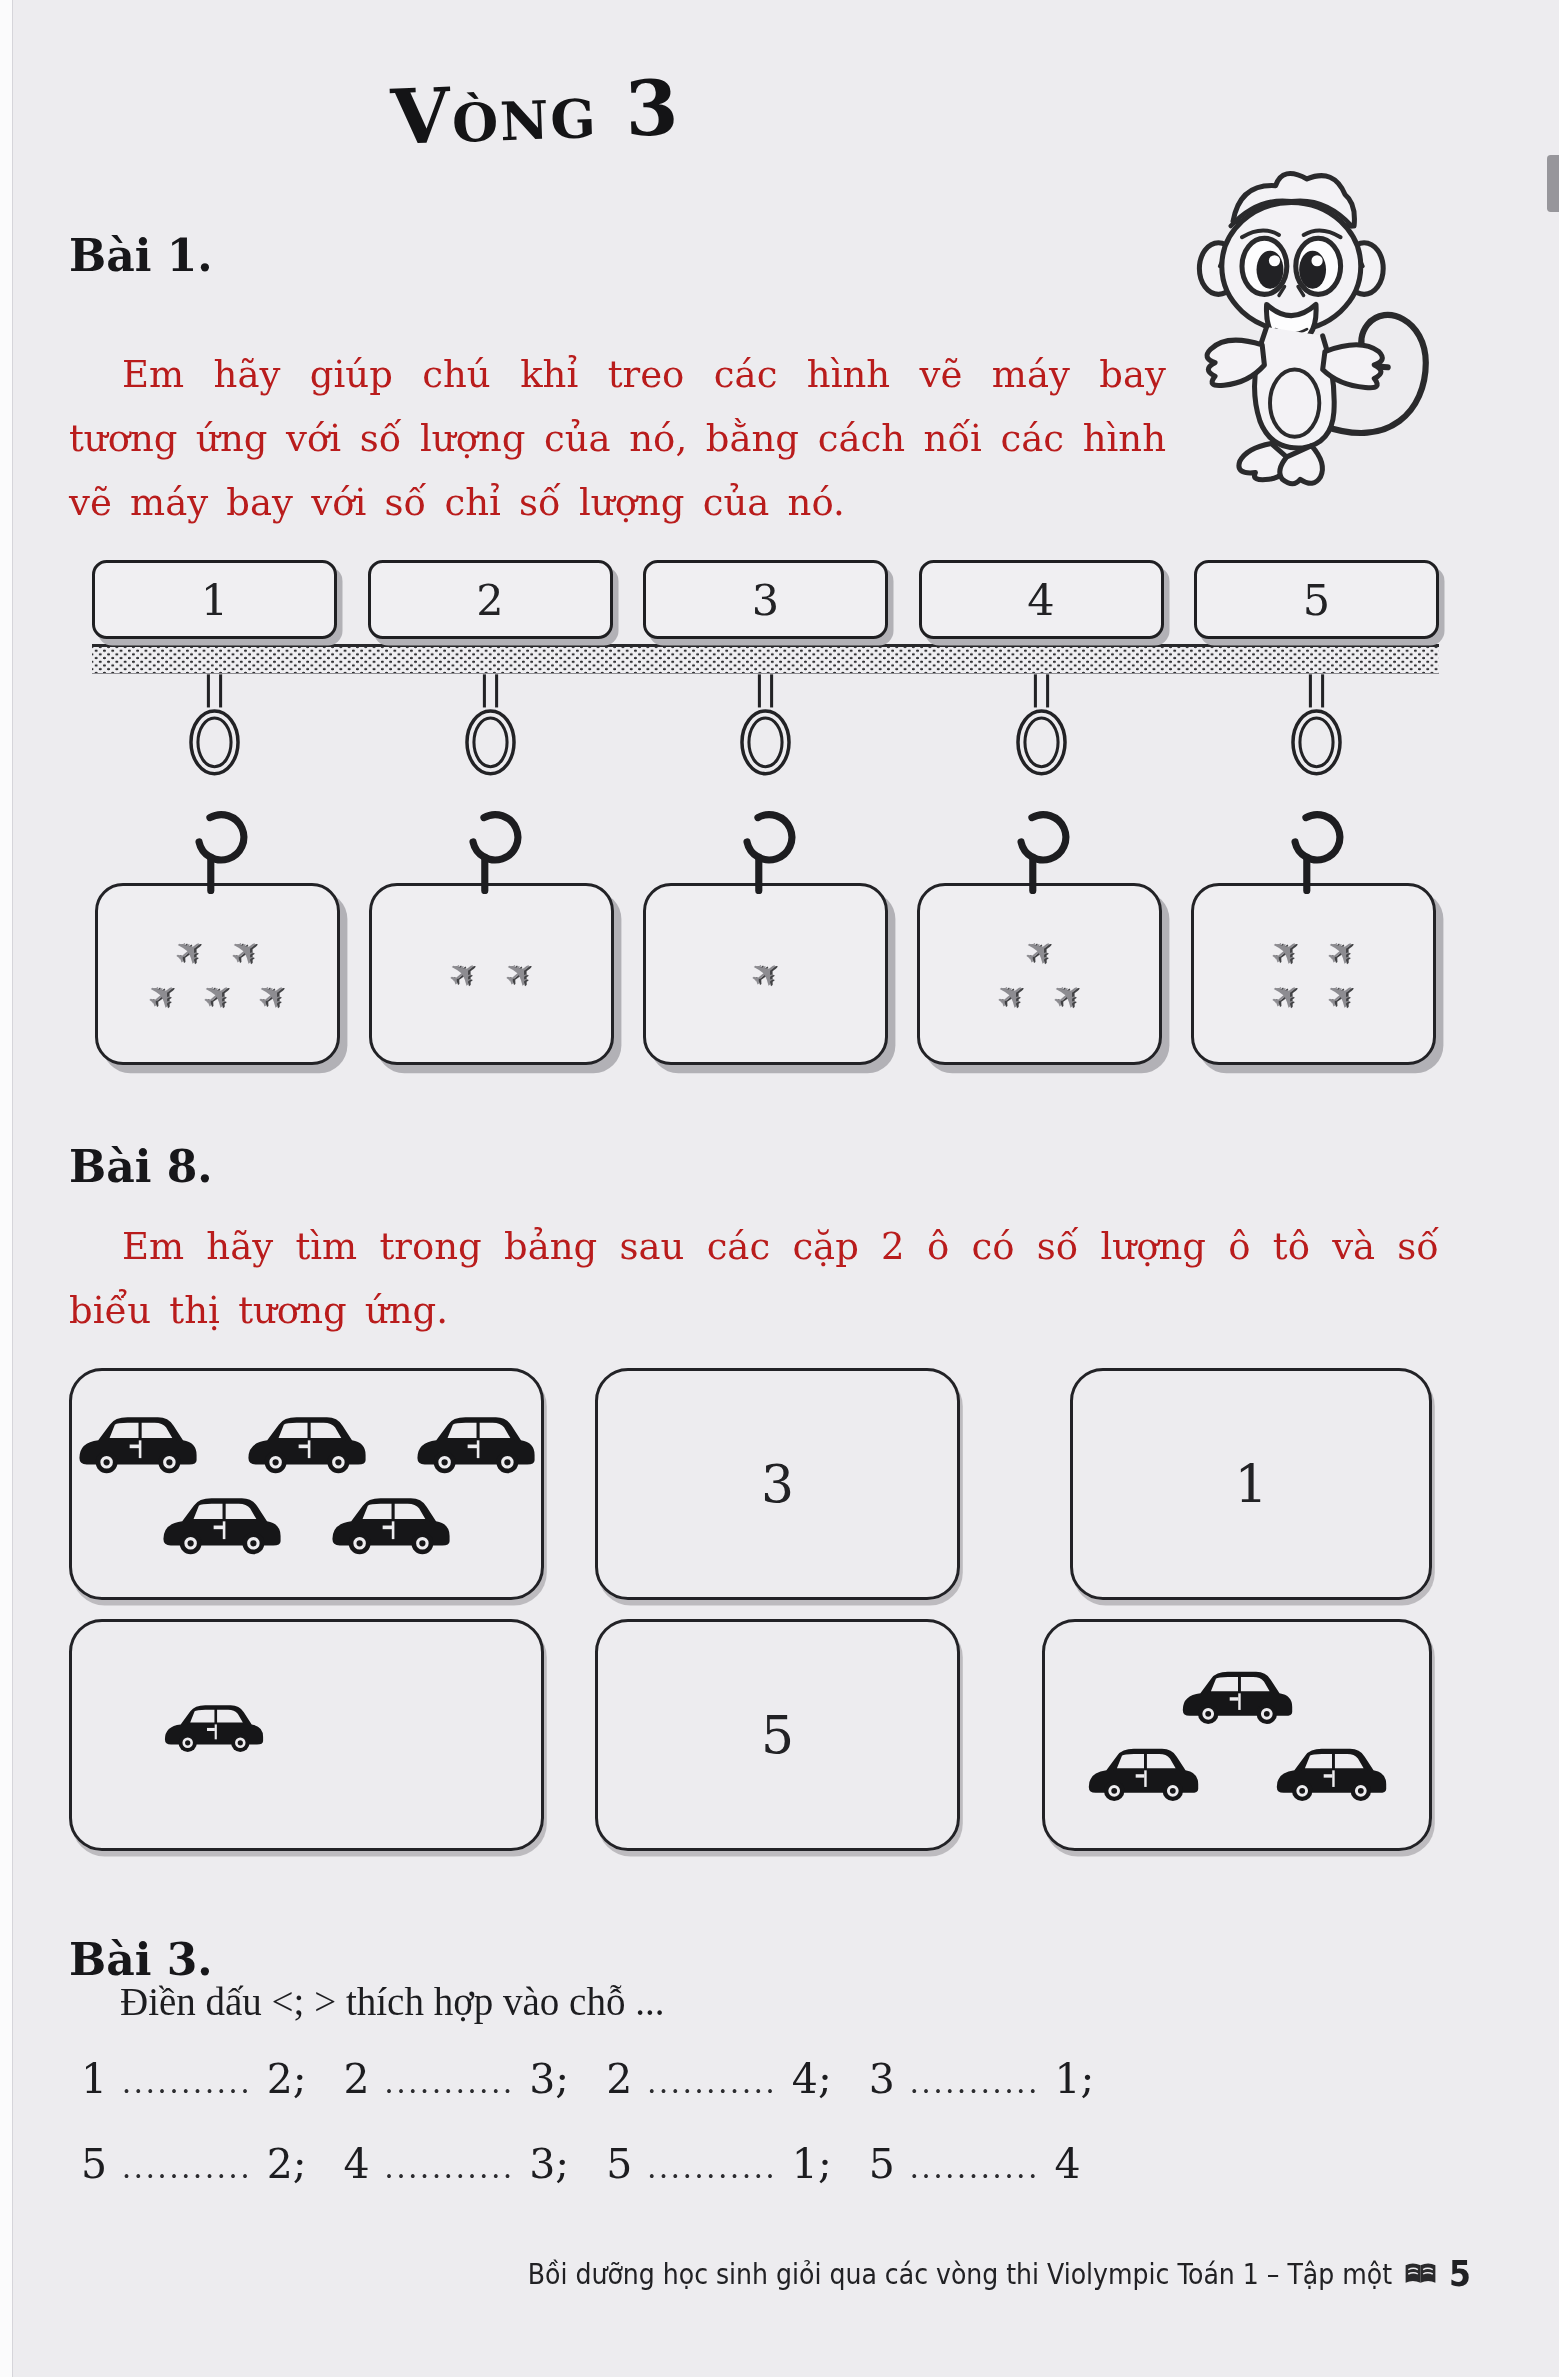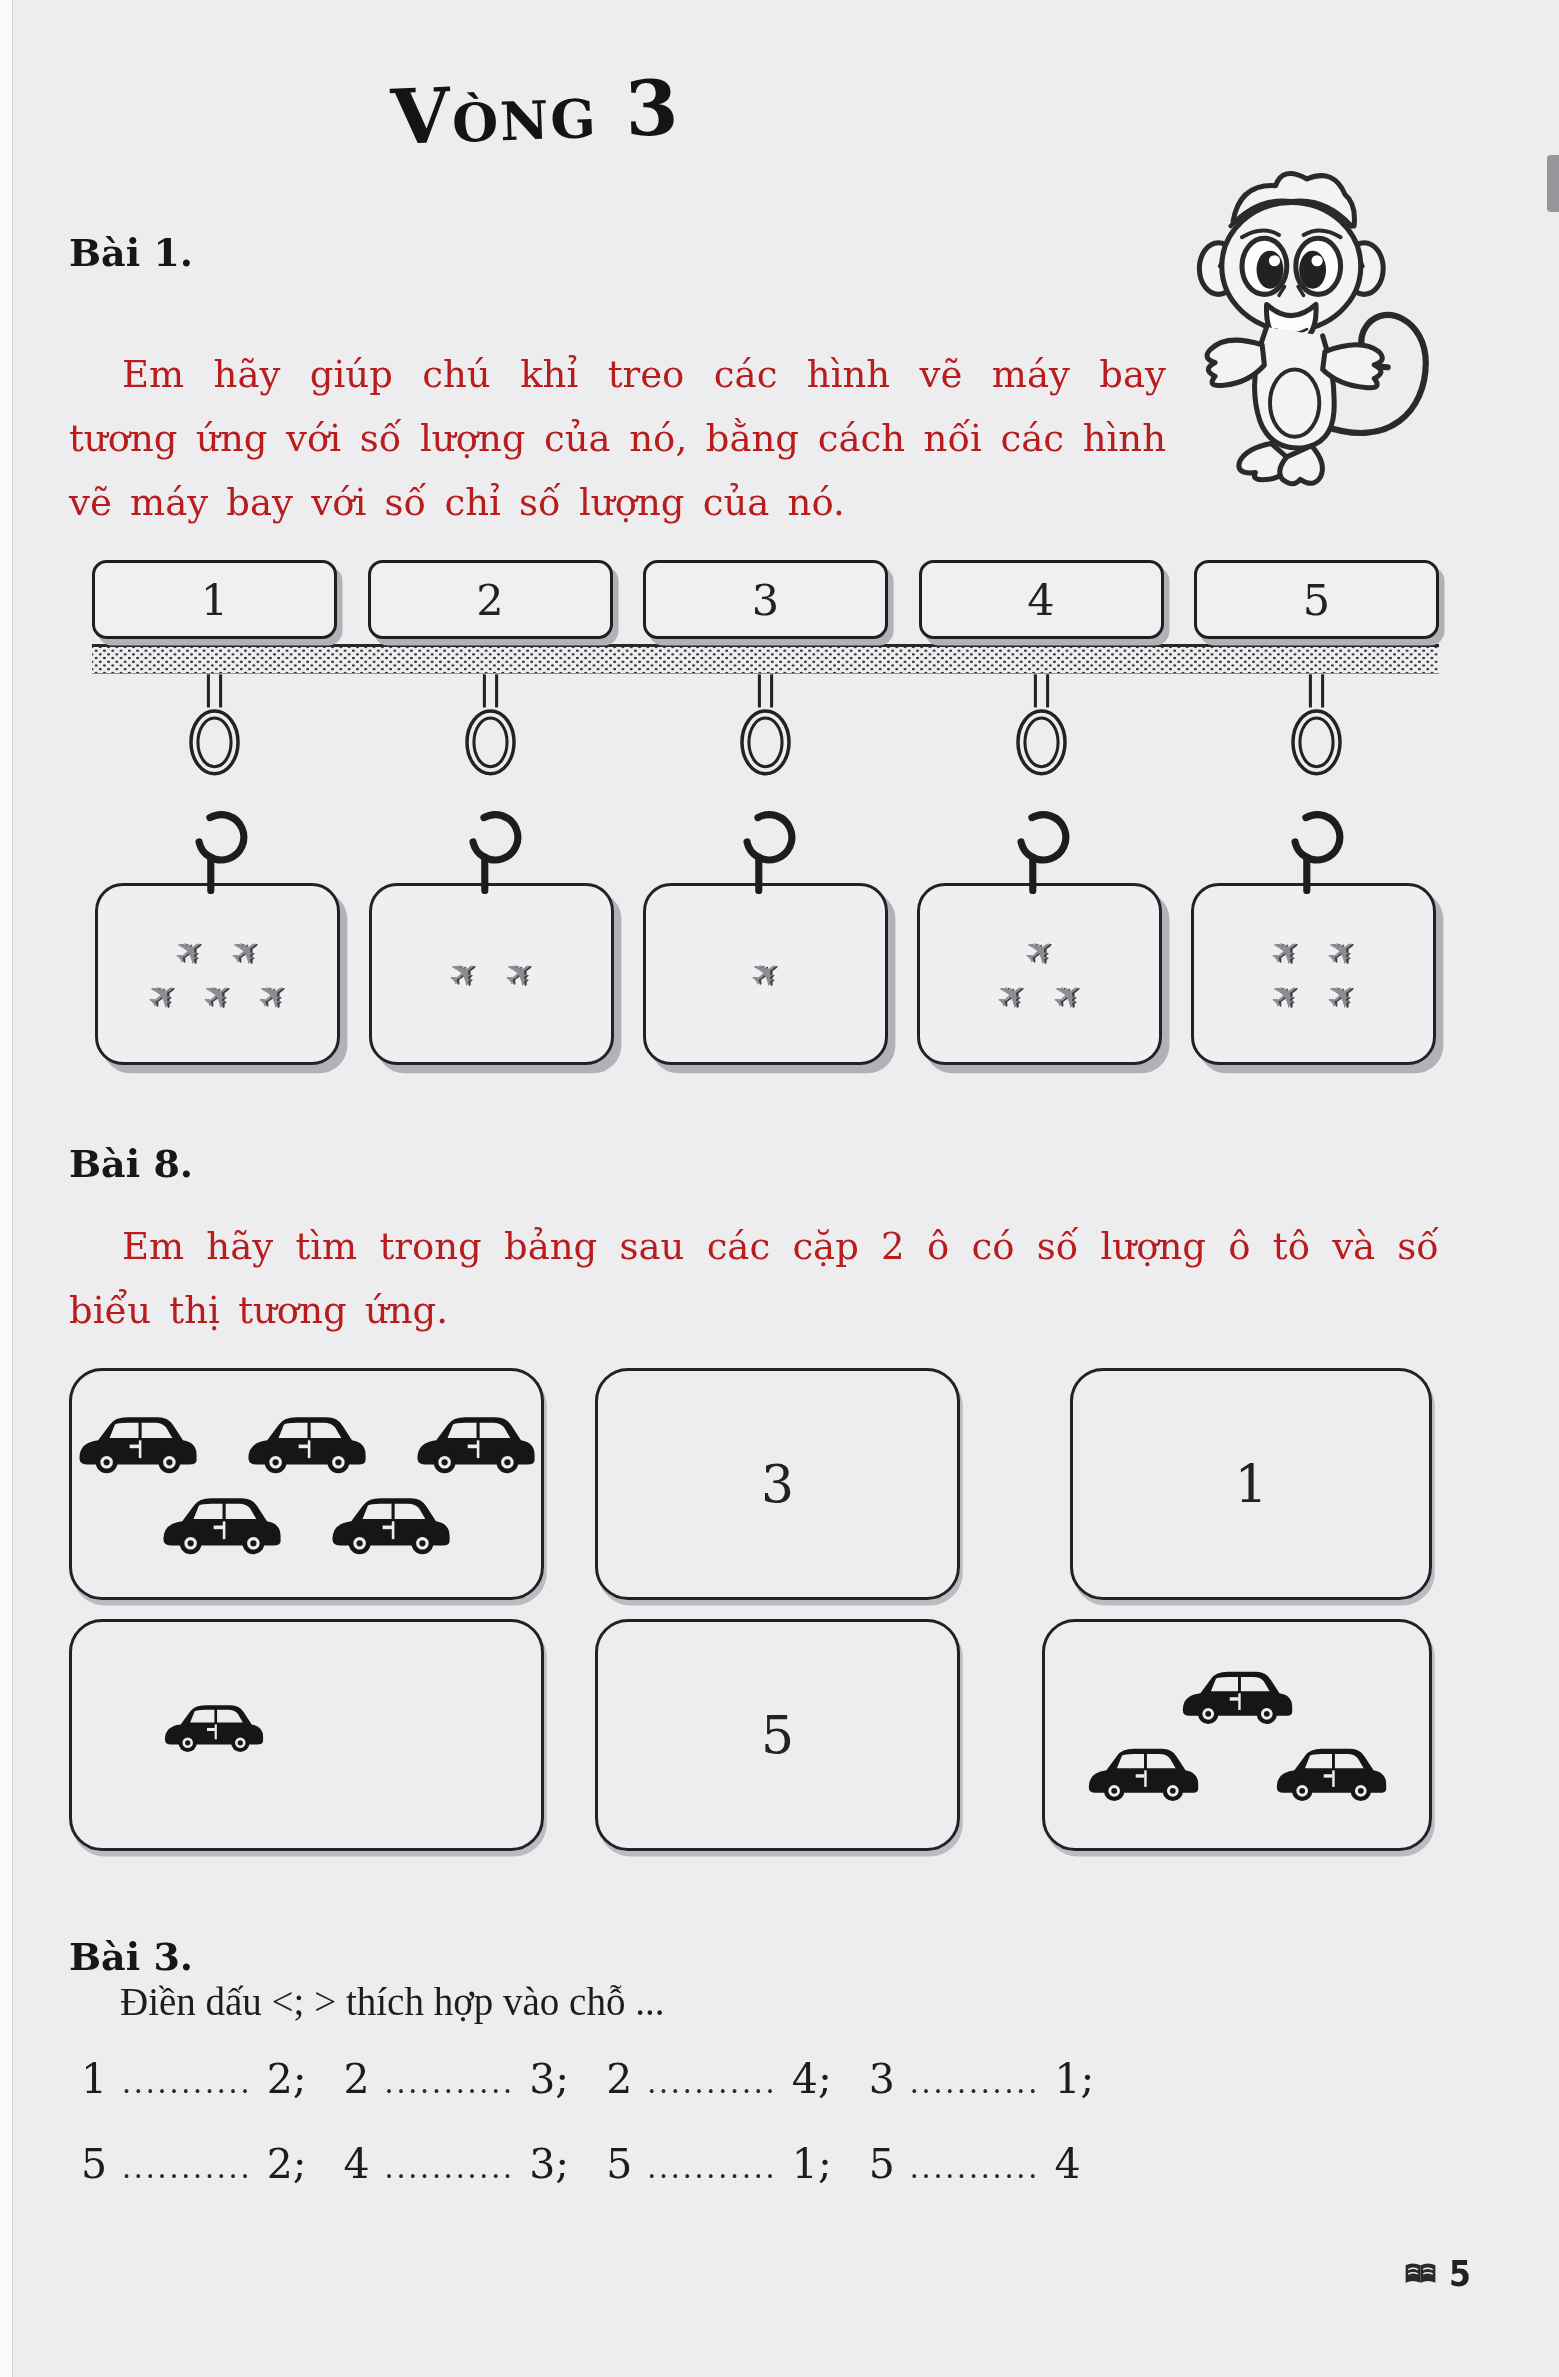--- a/index.html
+++ b/index.html
@@ -17,21 +17,21 @@
     position:absolute;top:68px;left:391px;
     font-size:76px;font-weight:800;font-variant:small-caps;
     letter-spacing:1.8px;transform:rotate(-2deg);color:#141416;
   }
 
   
   .monkey{position:absolute;top:138px;left:1168px;width:269px;height:380px;}
   .monkey svg{width:100%;height:100%;}
 
   
-  .heading{position:absolute;left:69px;font-size:38px;font-weight:bold;color:#17171a;}
+  .heading{position:absolute;left:69px;font-size:44px;font-weight:bold;color:#17171a;}
   .h-bai1{top:230px;}
   .h-bai2{top:1141px;}
   .h-bai3{top:1934px;}
   .para{
     position:absolute;left:69px;font-size:37px;line-height:1.73;
     text-align:justify;text-indent:53px;word-spacing:6.5px;color:#b91c1c;
   }
   .p-bai1{top:343px;width:1097px;}
   .p-bai2{top:1215px;width:1370px;}
   .p-bai3{position:absolute;left:120px;top:1979px;font-size:39px;color:#1d1d20;font-family:Liberation Serif, serif;}
@@ -468,20 +468,21 @@
       <span class="num">1;</span>
     </span>
     <span class="cmp-item">
       <span class="num">5</span>
       <span class="dots">...........</span>
       <span class="num">4</span>
     </span>
   </div>
 
 <div class="footer">
+  <span>Bồi dưỡng học sinh giỏi qua các vòng thi Violympic Toán 1 – Tập một</span>
   <span class="book">
     <svg viewBox="0 0 40 30" width="35" height="28">
       <path d="M3 5 Q11 1 20 5 L20 25 Q11 21 3 25 Z" fill="#2a2a2c"></path>
       <path d="M37 5 Q29 1 20 5 L20 25 Q29 21 37 25 Z" fill="#2a2a2c"></path>
       <path d="M6 10 Q12 7 17 10 M6 15 Q12 12 17 15 M23 10 Q28 7 34 10 M23 15 Q28 12 34 15" stroke="#edecef" stroke-width="1.6" fill="none"></path>
     </svg>
   </span>
   <span class="pageno">5</span>
 </div>
 

